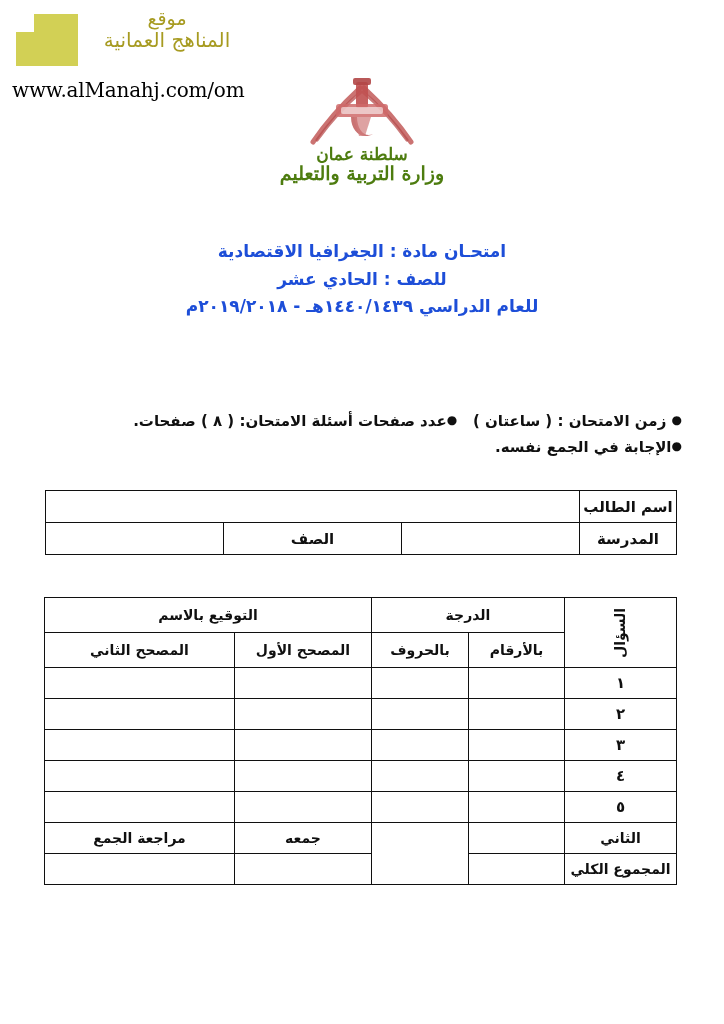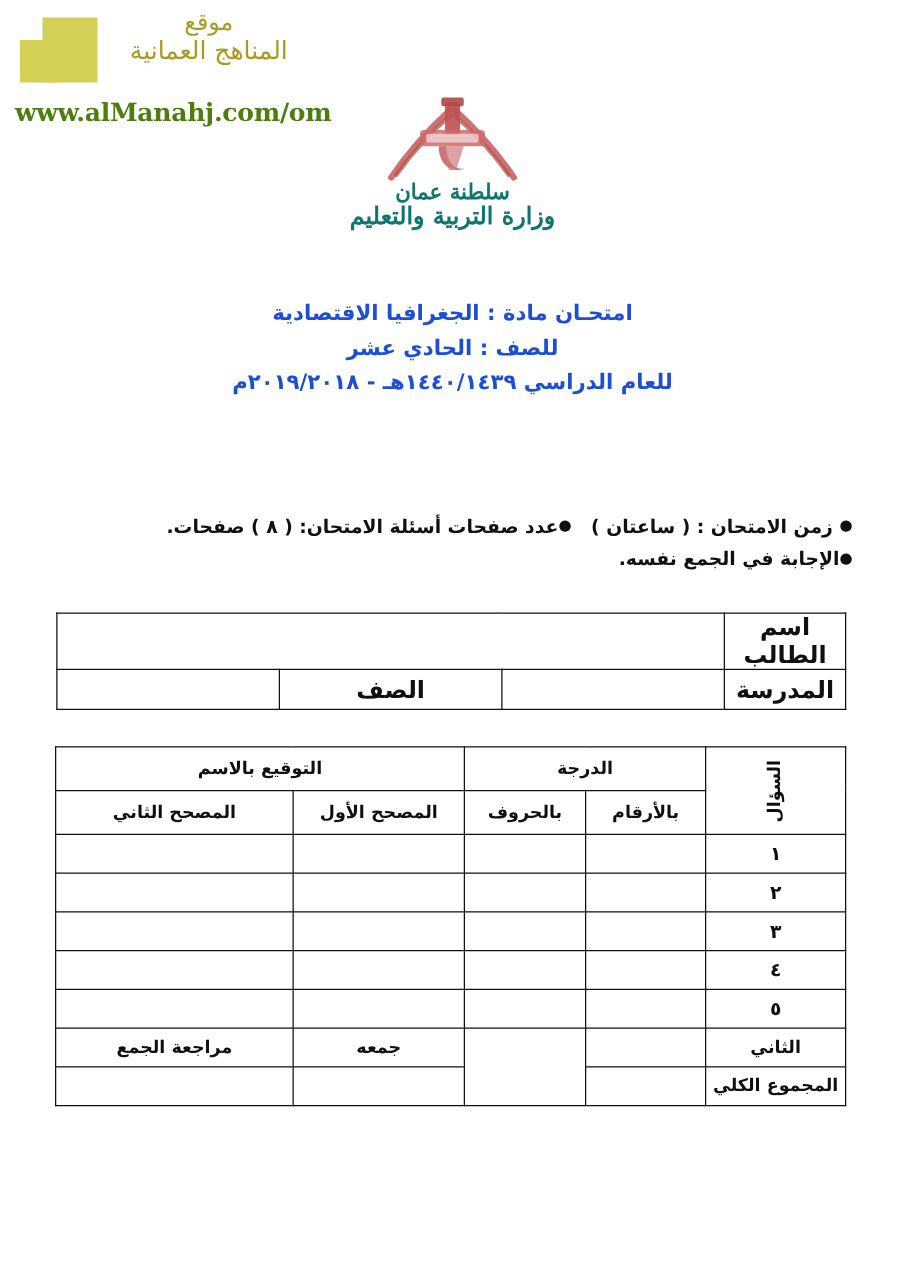--- a/index.html
+++ b/index.html
@@ -52,40 +52,40 @@
   }
   .brand-text .l1 { font-size: 19px; letter-spacing: 0px; }
   .brand-text .l2 { font-size: 20px; }
 
   .brand-url {
     position: absolute;
     left: 4px;
     top: 72px;
     direction: ltr;
     font-family: "DejaVu Serif", "Liberation Serif", serif;
-    font-weight: bold;
+    font-weight: normal;
     font-size: 20px;
-    color: #4d7c0f;
+    color: #000000;
     letter-spacing: -0.2px;
     white-space: nowrap;
   }
 
   
   .emblem-wrap {
     position: absolute;
     top: 74px;
     left: 0;
     width: 724px;
     text-align: center;
   }
   .emblem-svg { display: block; margin: 0 auto; }
   .ministry-lines {
     margin-top: -4px;
     direction: rtl;
-    color: #0f766e;
+    color: #4d7c0f;
     font-family: "DejaVu Serif", "Liberation Serif", serif;
     line-height: 1.05;
   }
   .ministry-lines .ml1 { font-size: 17px; font-weight: bold; letter-spacing: 1px; }
   .ministry-lines .ml2 { font-size: 19px; font-weight: bold; letter-spacing: 1px; }
 
   
   .title-block {
     position: absolute;
     top: 238px;
@@ -130,21 +130,21 @@
     padding: 0;
   }
 
   
   #student-info-table {
     position: absolute;
     top: 490px;
     right: 47px;
     width: 632px;
   }
-  #student-info-table td { height: 31px; font-size: 19px; }
+  #student-info-table td { height: 31px; font-size: 15px; }
 
   
   #grades-table {
     position: absolute;
     top: 597px;
     right: 47px;
     width: 632px;
   }
   #grades-table td { height: 30px; font-size: 14px; }
   #grades-table td.head { height: 34px; }

